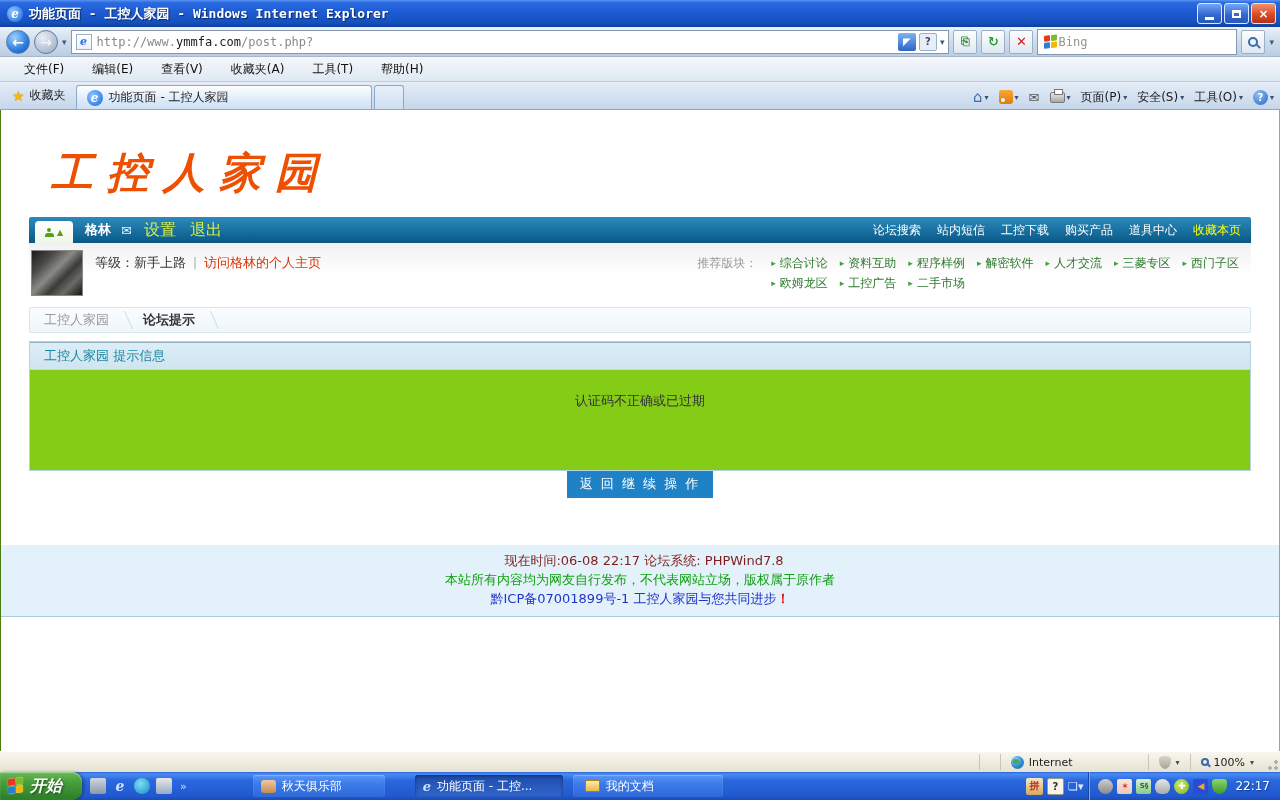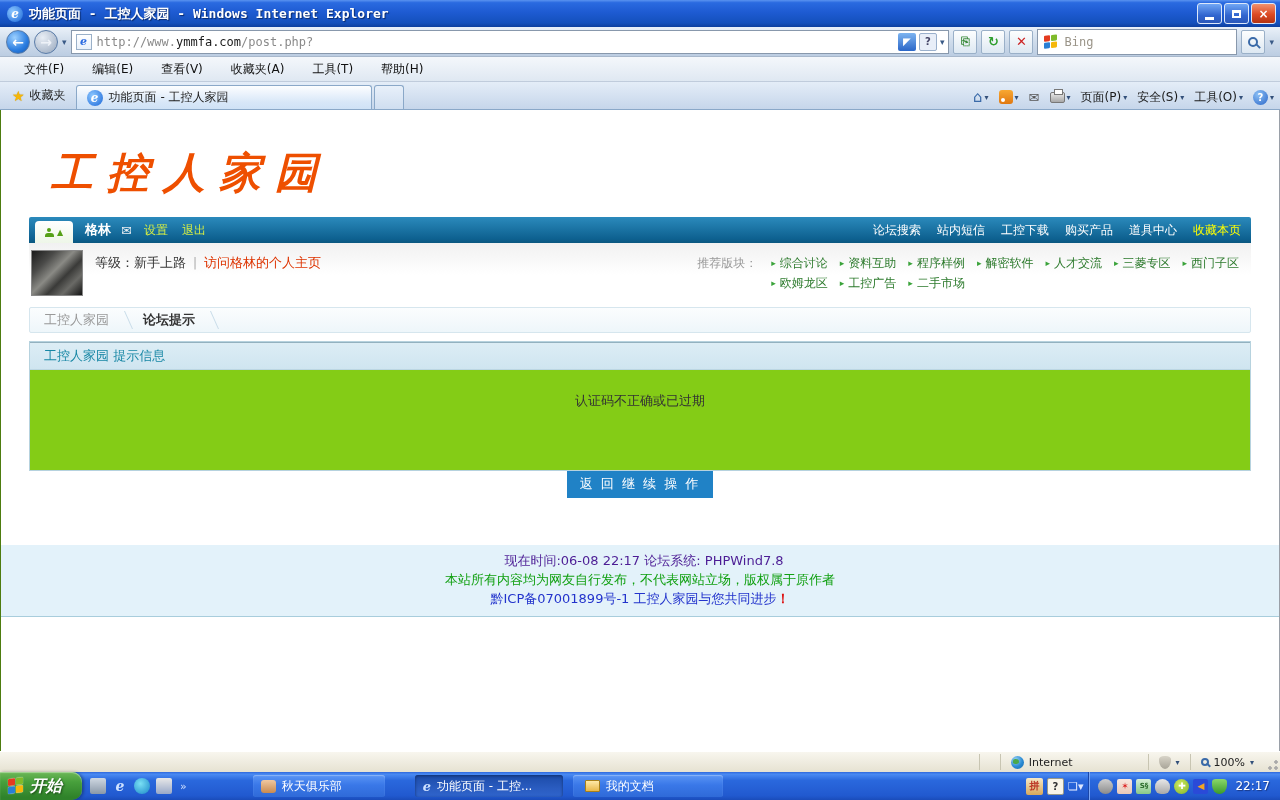--- a/index.html
+++ b/index.html
@@ -40,21 +40,21 @@
   .url .dim { color:#8a8a8a; } .url .dom { color:#1a1a1a; }
   .addr-embedded { margin-left:auto; display:flex; align-items:center; gap:3px; }
   .mini-ico { width:18px; height:18px; border-radius:2px; display:flex; align-items:center; justify-content:center; font-size:10px; }
   .mini-blue { background:linear-gradient(#7db4f0,#2a66c8); color:#fff; }
   .mini-q { background:#e8eef8; border:1px solid #9ab0cc; color:#446; font-weight:bold; }
   .toolbtn { width:24px; height:24px; border:1px solid #9ab0c8; border-radius:2px; background:linear-gradient(#fdfefe,#dde8f2);
     display:flex; align-items:center; justify-content:center; font-size:13px; font-weight:bold; }
   .toolbtn.compat { color:#3a8a3a; font-size:11px; }
   .toolbtn.refresh { color:#2e9e2e; } .toolbtn.stop { color:#cc2222; }
   .search-box { width:200px; height:24px; background:#fff; border:1px solid #8898ac; display:flex; align-items:center;
-    padding:12px 6px; gap:6px; }
+    padding:12px 6px; }
   .search-provider { color:#9a9488; font-family:"DejaVu Sans Mono","Liberation Mono",monospace; font-size:12px; }
   .winflag { width:14px; height:14px; display:grid; grid-template-columns:6px 6px; grid-template-rows:6px 6px; gap:1px; transform:skewY(-6deg); }
   .winflag i { border-radius:1px; } .wf-r{background:#e43b1f;} .wf-g{background:#7fbb2a;} .wf-b{background:#2a7fd4;} .wf-y{background:#f5b70a;}
   .mag { width:10px; height:10px; border:2px solid #3a6aa8; border-radius:50%; position:relative; }
   .mag::after { content:""; position:absolute; width:6px; height:2px; background:#3a6aa8; transform:rotate(45deg); right:-5px; bottom:-2px; }
 
   
   .menubar { height:25px; background:linear-gradient(#f4f7fb,#dfe8f2); display:flex; align-items:center; padding:0 10px;
     gap:0; flex:0 0 auto; border-bottom:1px solid #c0ccdc; }
   .menu-item { padding:3px 14px; color:#111; font-size:12px; }
@@ -90,21 +90,21 @@
   .userbar { height:26px; background:linear-gradient(#2b8abc,#0d608f 85%,#0a577f); display:flex; align-items:center;
     padding:0 10px 0 6px; border-radius:2px 2px 0 0; }
   .user-tab { width:38px; height:22px; margin-top:4px; background:linear-gradient(#ffffff,#eef6e8); border-radius:4px 4px 0 0;
     align-self:flex-end; display:flex; align-items:center; justify-content:center; gap:3px; }
   .person-ico { width:9px; height:9px; position:relative; }
   .person-ico::before { content:""; position:absolute; top:0; left:2.5px; width:4px; height:4px; border-radius:50%; background:#55a017; }
   .person-ico::after { content:""; position:absolute; bottom:0; left:0; width:9px; height:4px; border-radius:3px 3px 0 0; background:#55a017; }
   .chev-up { color:#55a017; font-size:8px; font-weight:bold; }
   .uname { color:#fff; font-weight:bold; font-size:13px; margin:0 10px 0 12px; }
   .env-ico { color:#e8eef2; font-size:13px; margin-right:12px; }
-  .ub-action { color:#d6ee44; font-size:12px; margin-right:14px;text-align:center; }
+  .ub-action { color:#d6ee44; font-size:16px; margin-right:14px;text-align:center; }
   .ub-right { margin-left:auto; display:flex; gap:16px; font-size:12px; }
   .ub-link { color:#fff; }
   .ub-fav { color:#ffff00; }
 
   .profile { height:58px; background:linear-gradient(#f1f1f1,#ffffff 55%); display:flex; padding:5px 4px 0 2px; }
   .avatar { width:52px; height:46px; margin-top:2px; border:1px solid #888;
     background:linear-gradient(135deg,#1a1a1a 0%,#4a4a48 25%,#8a8a85 45%,#3a3a38 62%,#6a6a66 78%,#141414 100%); }
   .pcol { margin-left:12px; padding-top:3px; line-height:23px; font-size:13px; white-space:nowrap; }
   .sep { color:#aaa; padding:0 7px; font-size:12px; }
   .lvl { color:#333; }
@@ -126,21 +126,21 @@
   .panel-head { height:28px; background:linear-gradient(#dcedf5,#cfe5f0); border-top:1px solid #93b1bf;
     border-bottom:1px solid #bcd6e2; display:flex; align-items:center; padding:0 14px; color:#1787a5; font-size:13px; }
   .panel-body { height:100px; background:#84cc16; display:flex; justify-content:center; }
   .msg { margin-top:22px; color:#333; font-size:13px; }
 
   .continue-btn { display:block; margin:0 auto 0 auto; background:#2082c6; color:#fff; border:none;
     padding:4px 13px 5px 13px; font-size:13px; letter-spacing:2px; font-family:inherit; }
 
   .footer { margin-top:47px; background:#e3f2fa; border-bottom:1px solid #a8cddc; padding:6px 0 8px 0;
     text-align:center; font-size:13px; line-height:19px; }
-  .f1 { color:#4c1d95;padding-left:8px; }
+  .f1 { color:#7f1d1d;padding-left:8px; }
   .f2 { color:#11a011; }
   .f3 { color:#2233cc; }
   .f-bang { color:#dd1111; font-weight:bold; }
 
   
   .statusbar { height:21px; background:linear-gradient(#f8f6ee,#e6e2d2); border-top:1px solid #fff; display:flex;
     align-items:center; flex:0 0 auto; font-size:11px; color:#222; }
   .sb-fill { flex:1 1 auto; height:100%; }
   .sb-seg { border-left:1px solid #c8c5b2; height:16px; display:flex; align-items:center; padding:0 10px; gap:5px; }
   .globe { width:13px; height:13px; border-radius:50%; background:radial-gradient(circle at 35% 30%,#9ad4f5,#2a8ad4 55%,#1a6aa8); position:relative; }

